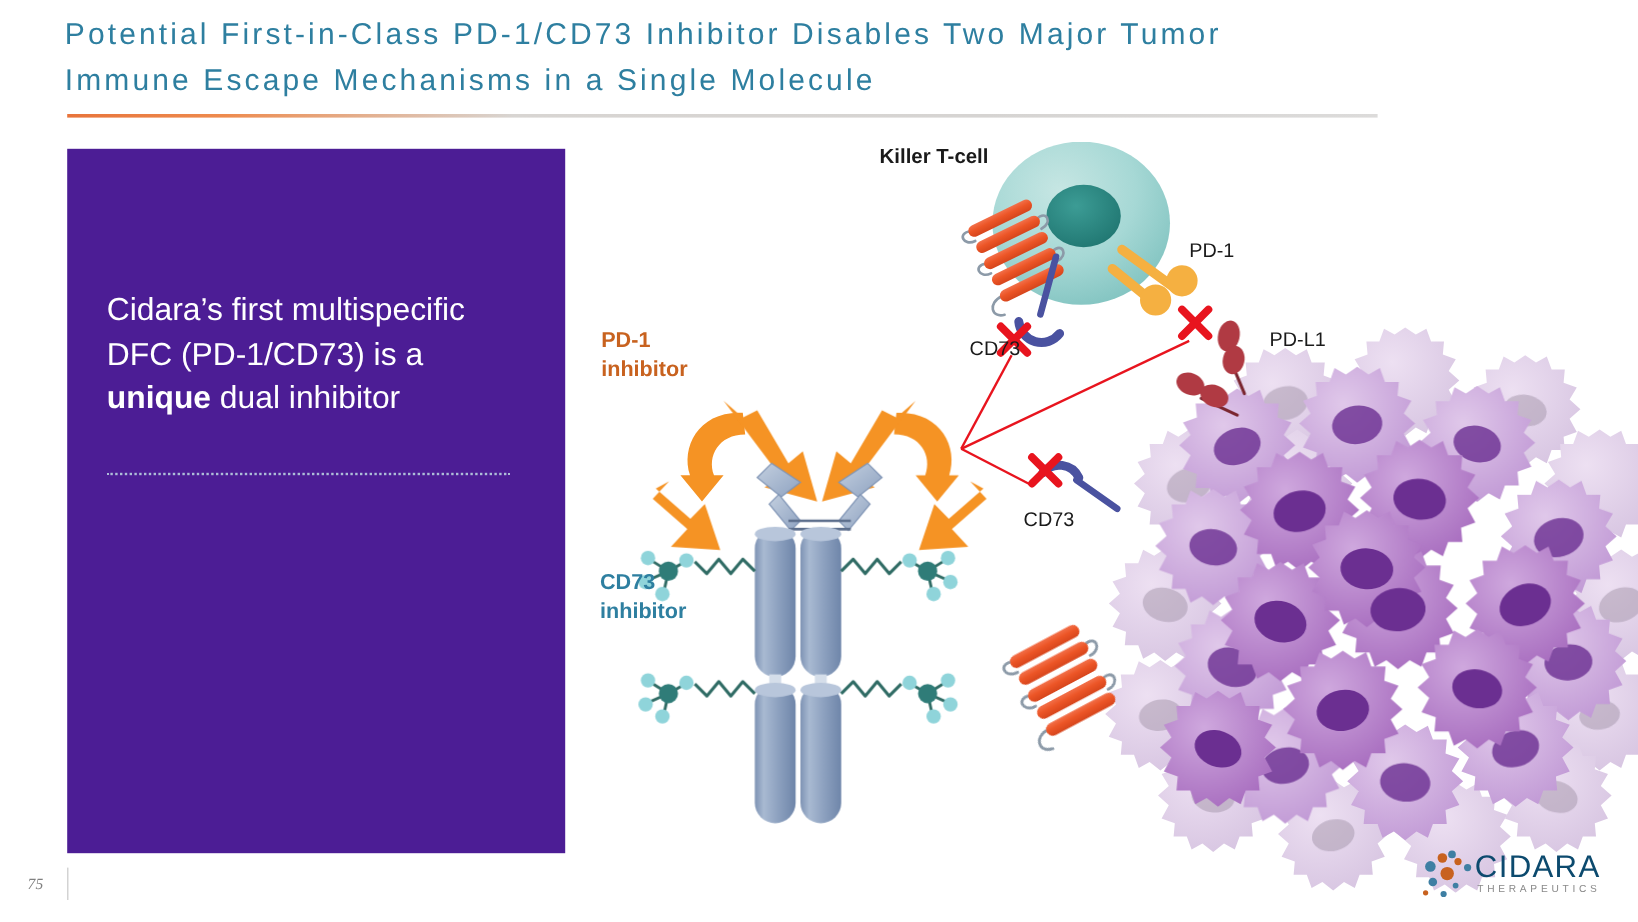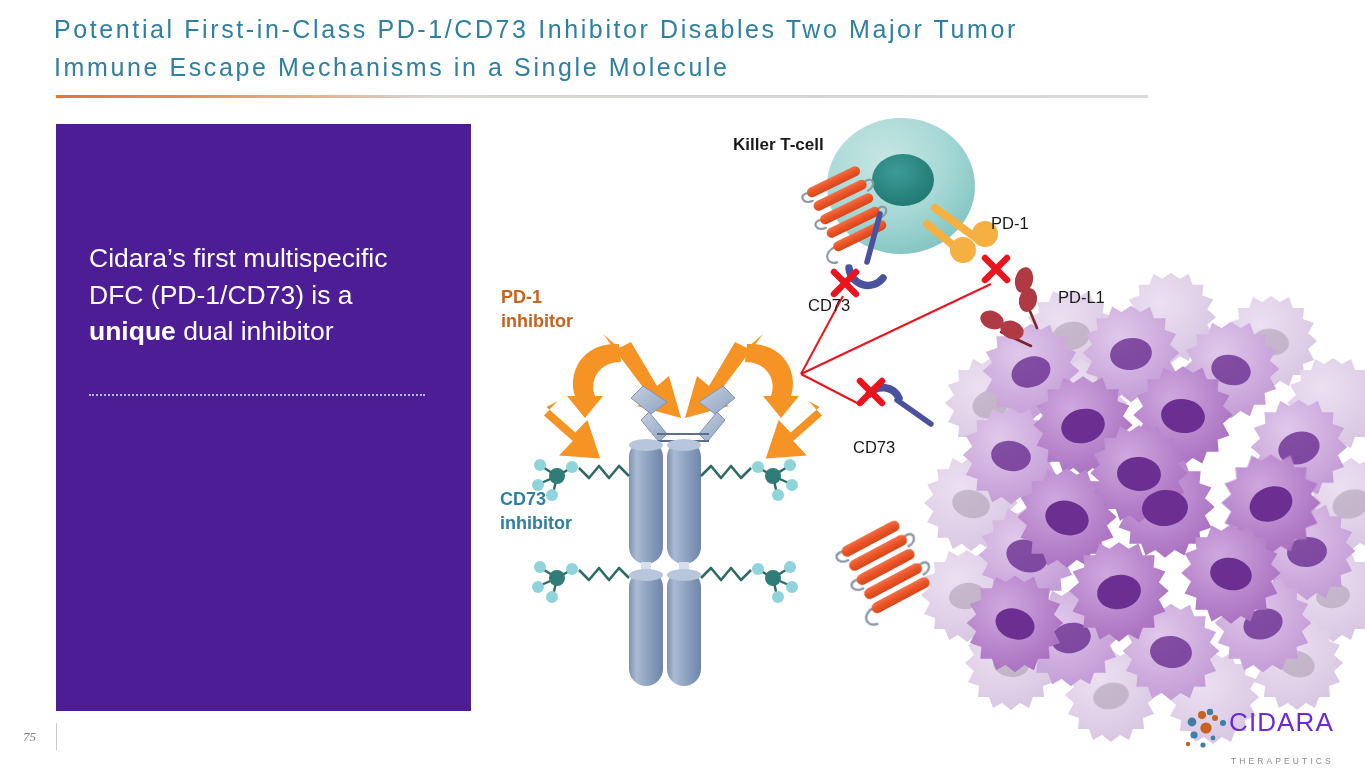--- a/index.html
+++ b/index.html
@@ -78,21 +78,20 @@
     height: 640px;
   }
   #figure svg { display: block; }
 
   .fig-label {
     position: absolute;
     font-size: 16.5px;
     color: #1A1A1A;
     font-weight: 400;
     white-space: nowrap;
-    margin-top: 14px;
   }
   .fig-label.bold { font-weight: 700; font-size: 17px; }
   .fig-label.orange {
     color: #C8621F;
     font-weight: 700;
     font-size: 18px;
     line-height: 24px;
     white-space: pre-line;
   }
   .fig-label.teal {
@@ -136,32 +135,31 @@
     top: 706px;
     width: 150px;
     height: 46px;
   }
   #logo-word {
     position: absolute;
     left: 1229px;
     top: 707px;
     font-size: 26px;
     letter-spacing: 1.1px;
-    color: #6d28d9;
+    color: #0c4a6e;
     font-weight: 400;
   }
   #logo-sub {
     position: absolute;
     left: 1231px;
     top: 735px;
     font-size: 8.5px;
     letter-spacing: 3.1px;
     color: #8A8A8A;
     font-weight: 400;
-    margin-top: 21px;
   }
 </style>
 </head>
 <body>
 
 <div id="slide-title">Potential First-in-Class PD-1/CD73 Inhibitor Disables Two Major Tumor
 Immune Escape Mechanisms in a Single Molecule</div>
 <div id="title-rule"></div>
 
 <div id="text-panel">

